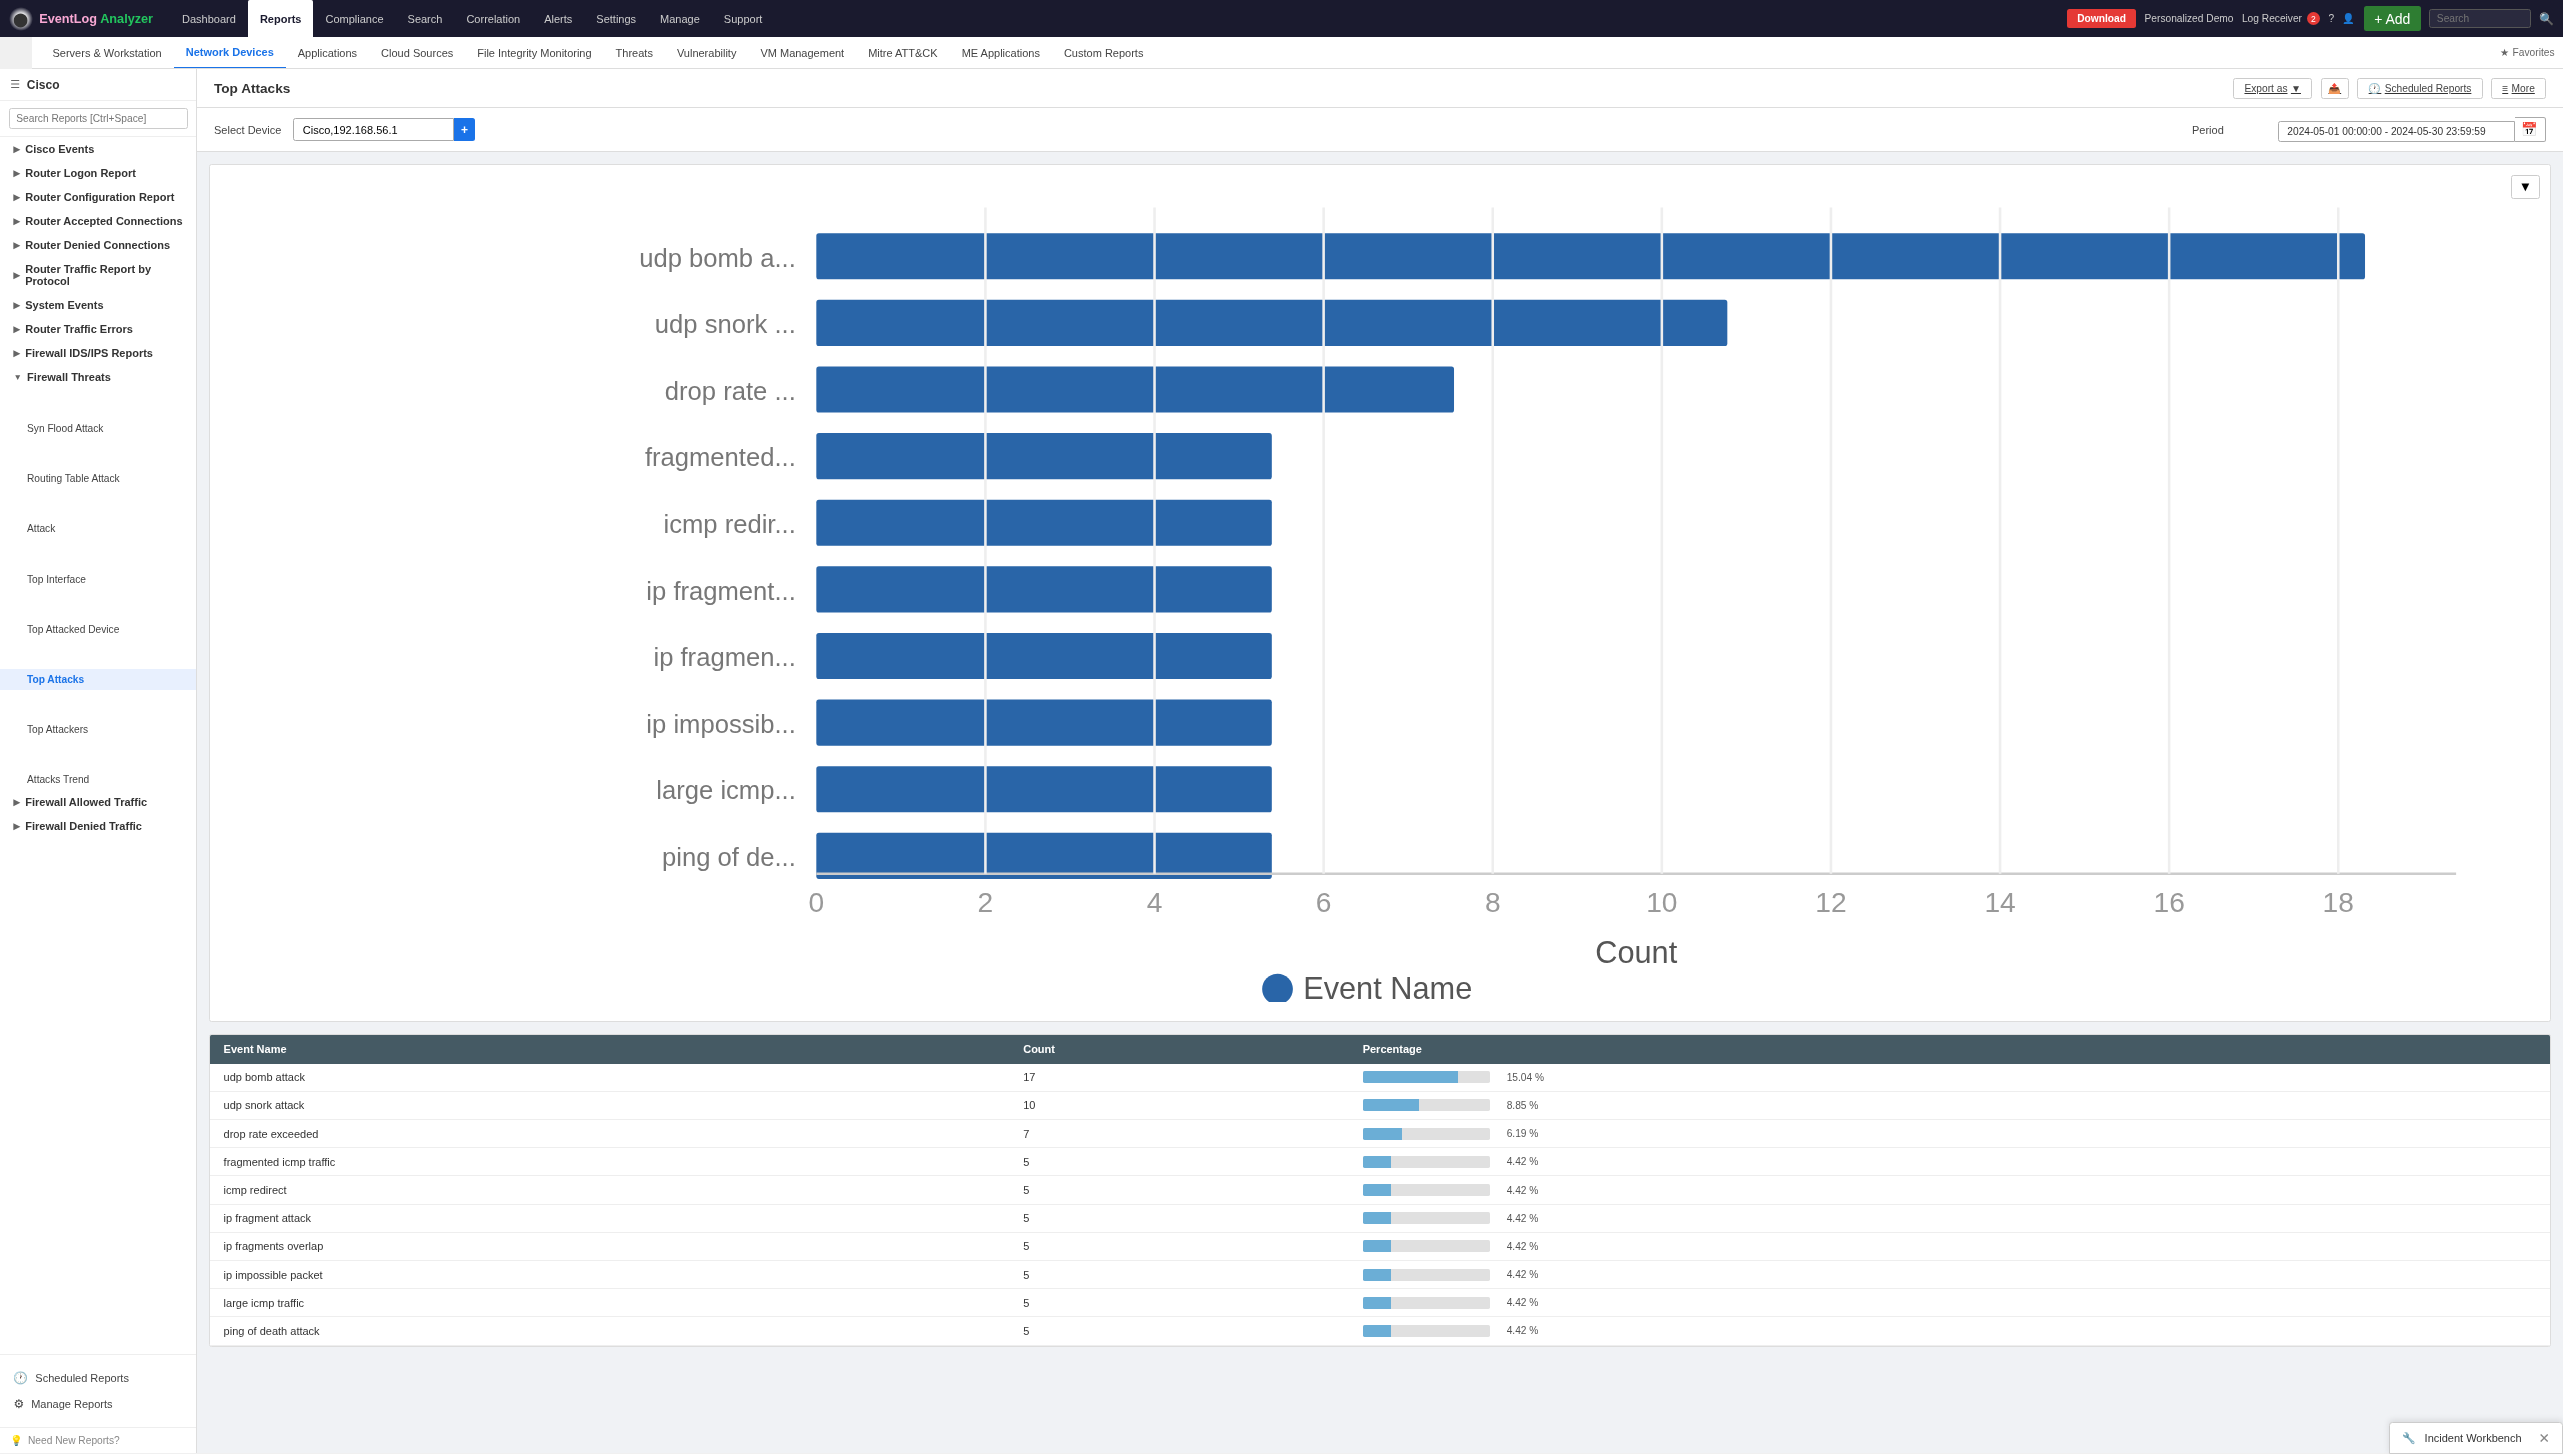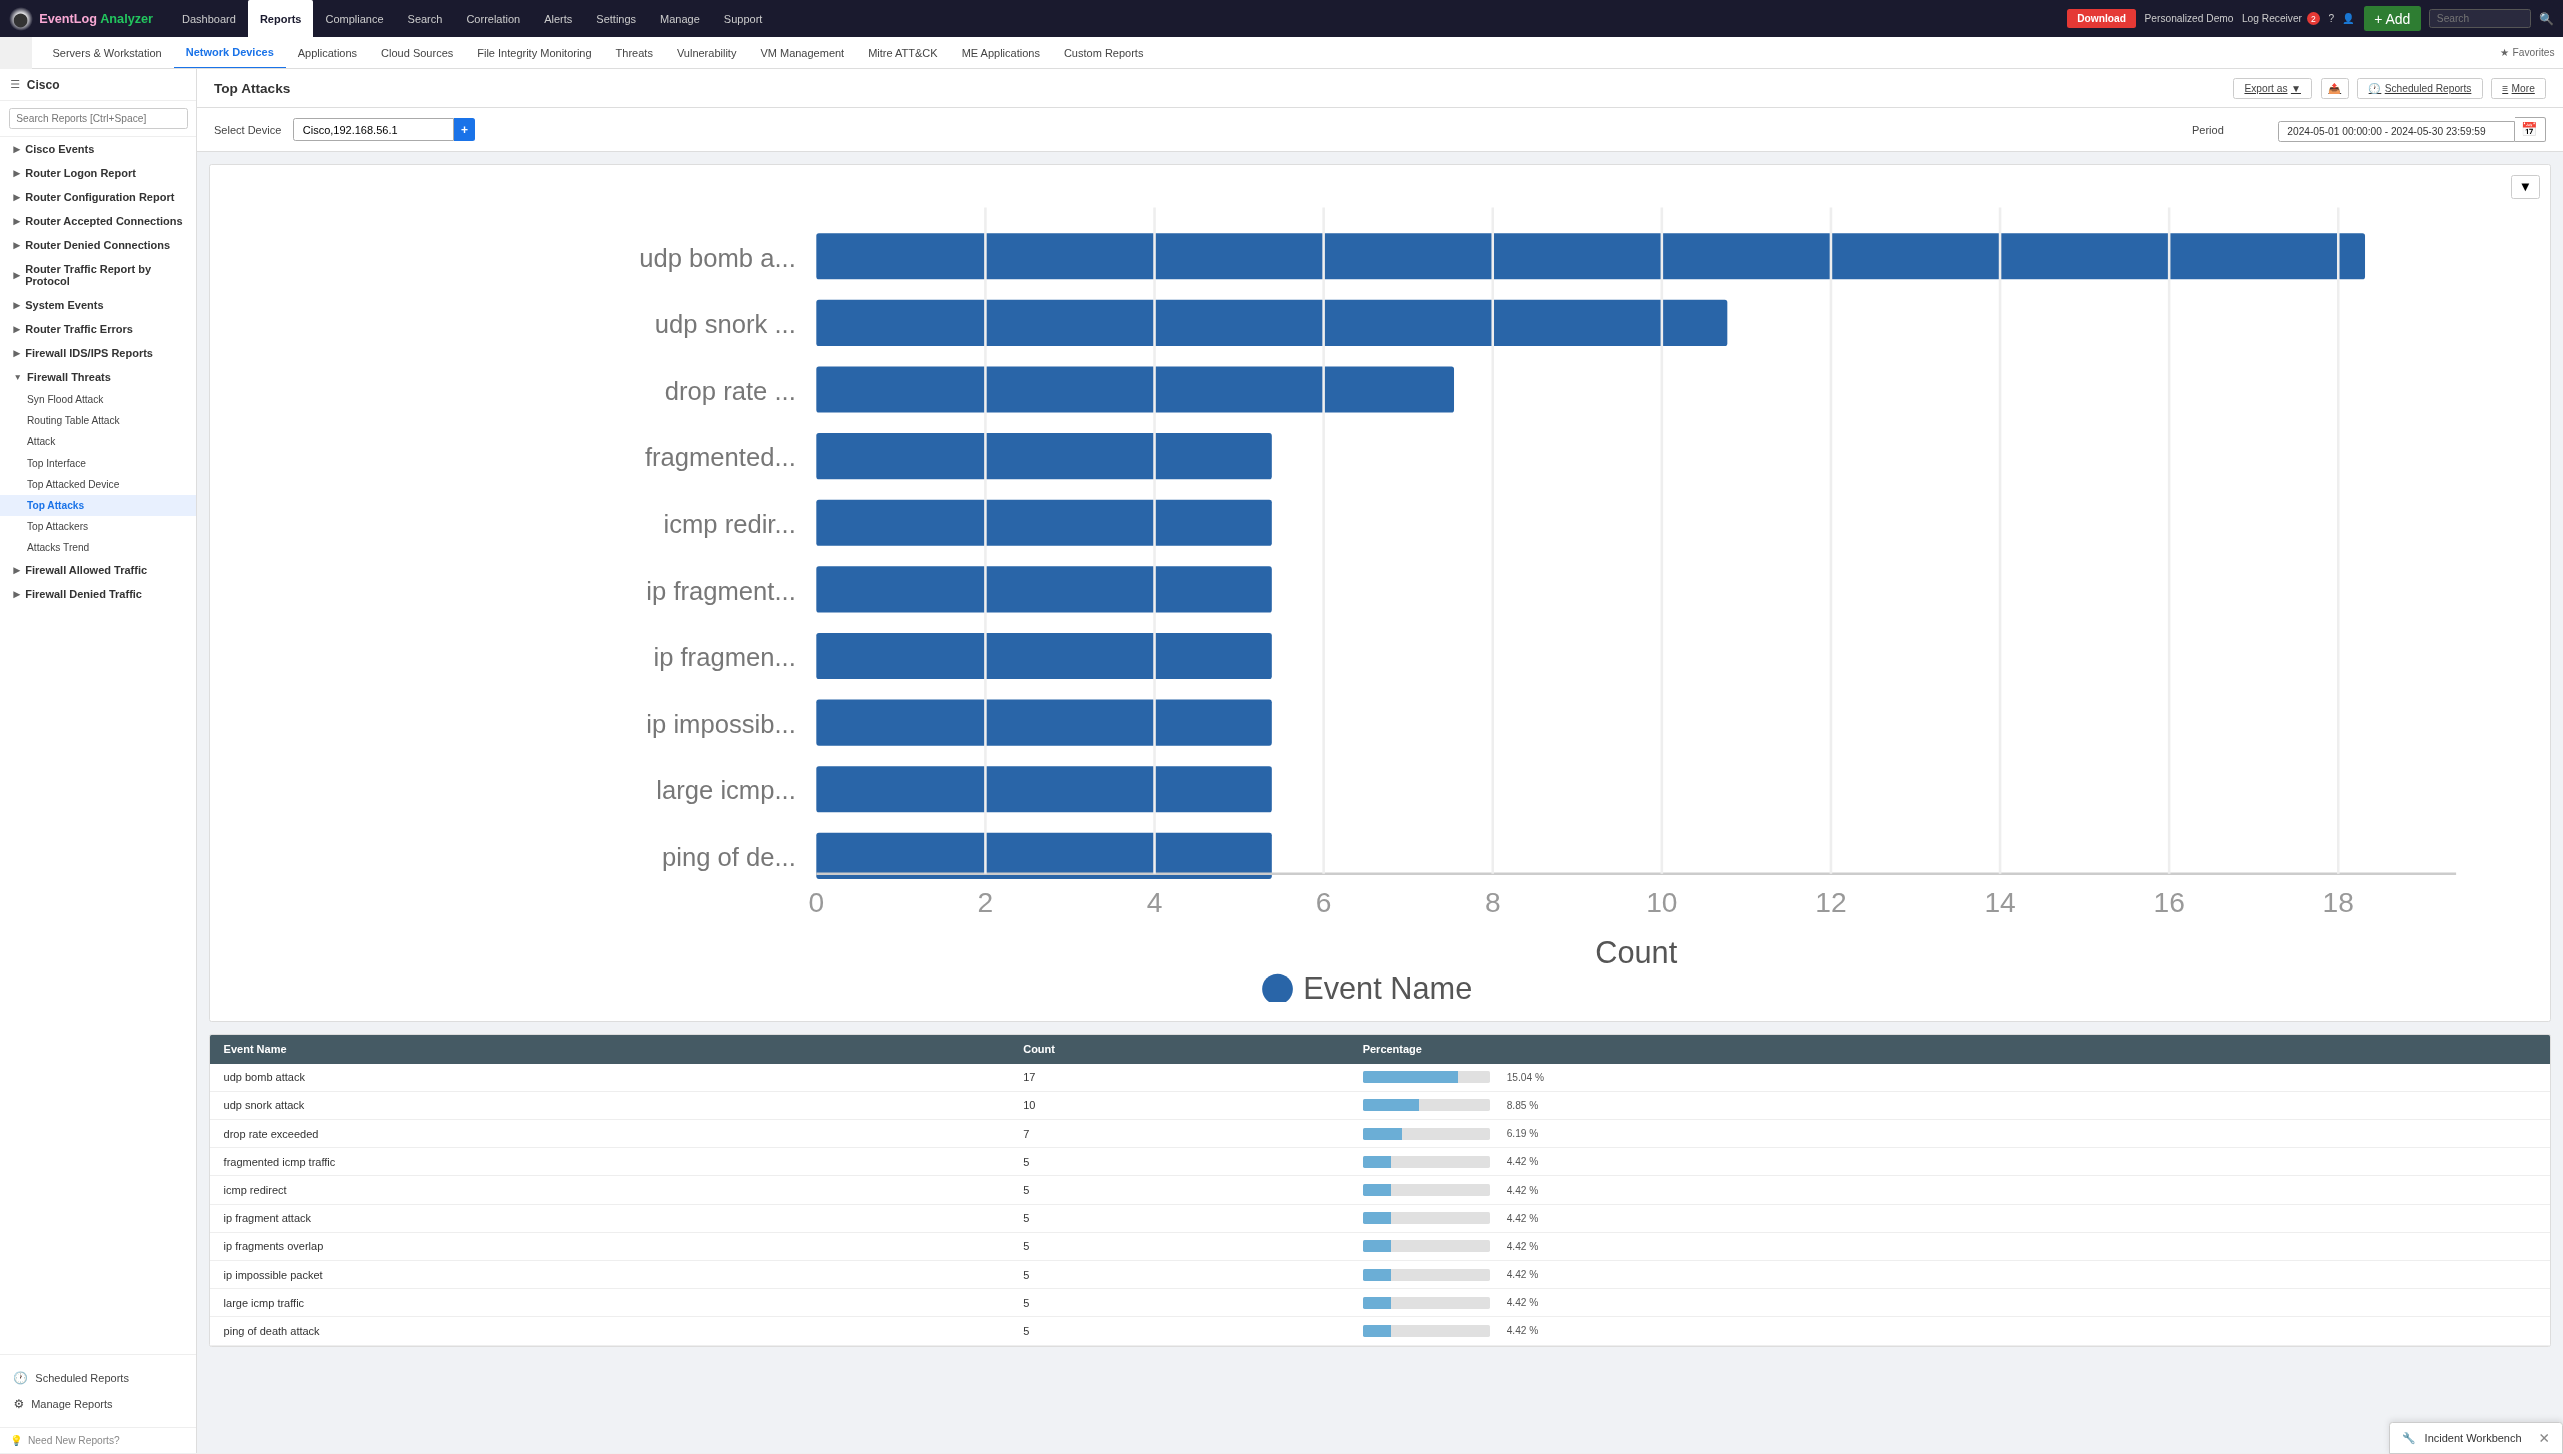--- a/index.html
+++ b/index.html
@@ -109,21 +109,21 @@
     }
     .sidebar-item {
       padding: 6px 10.2px 6px 13.6px;
       cursor: pointer; display: flex; align-items: center; gap: 5.1px;
       font-size: 11px; color: #333;
     }
     .sidebar-item.group-header { font-weight: bold; }
     .sidebar-item .caret { font-size: 8.5px; color: #666; }
     .sidebar-sub-item {
       padding: 5.1px 10.2px 5.1px 27px;
-      cursor: pointer; font-size: 10.2px; color: #444;
+      cursor: pointer; font-size: 10.2px; color: #444; margin-top: 29px;
     }
     .sidebar-sub-item.active { background: #e8f0fe; color: #1a73e8; font-weight: bold; }
     .sidebar-footer {
       margin-top: auto; padding: 10.2px; border-top: 0.8px solid #eee;
     }
     .sidebar-footer-item {
       display: flex; align-items: center; gap: 6.8px;
       padding: 6px 3.4px; cursor: pointer; font-size: 11px; color: #444;
     }
     .sidebar-footer-item .icon { font-size: 12px; }

